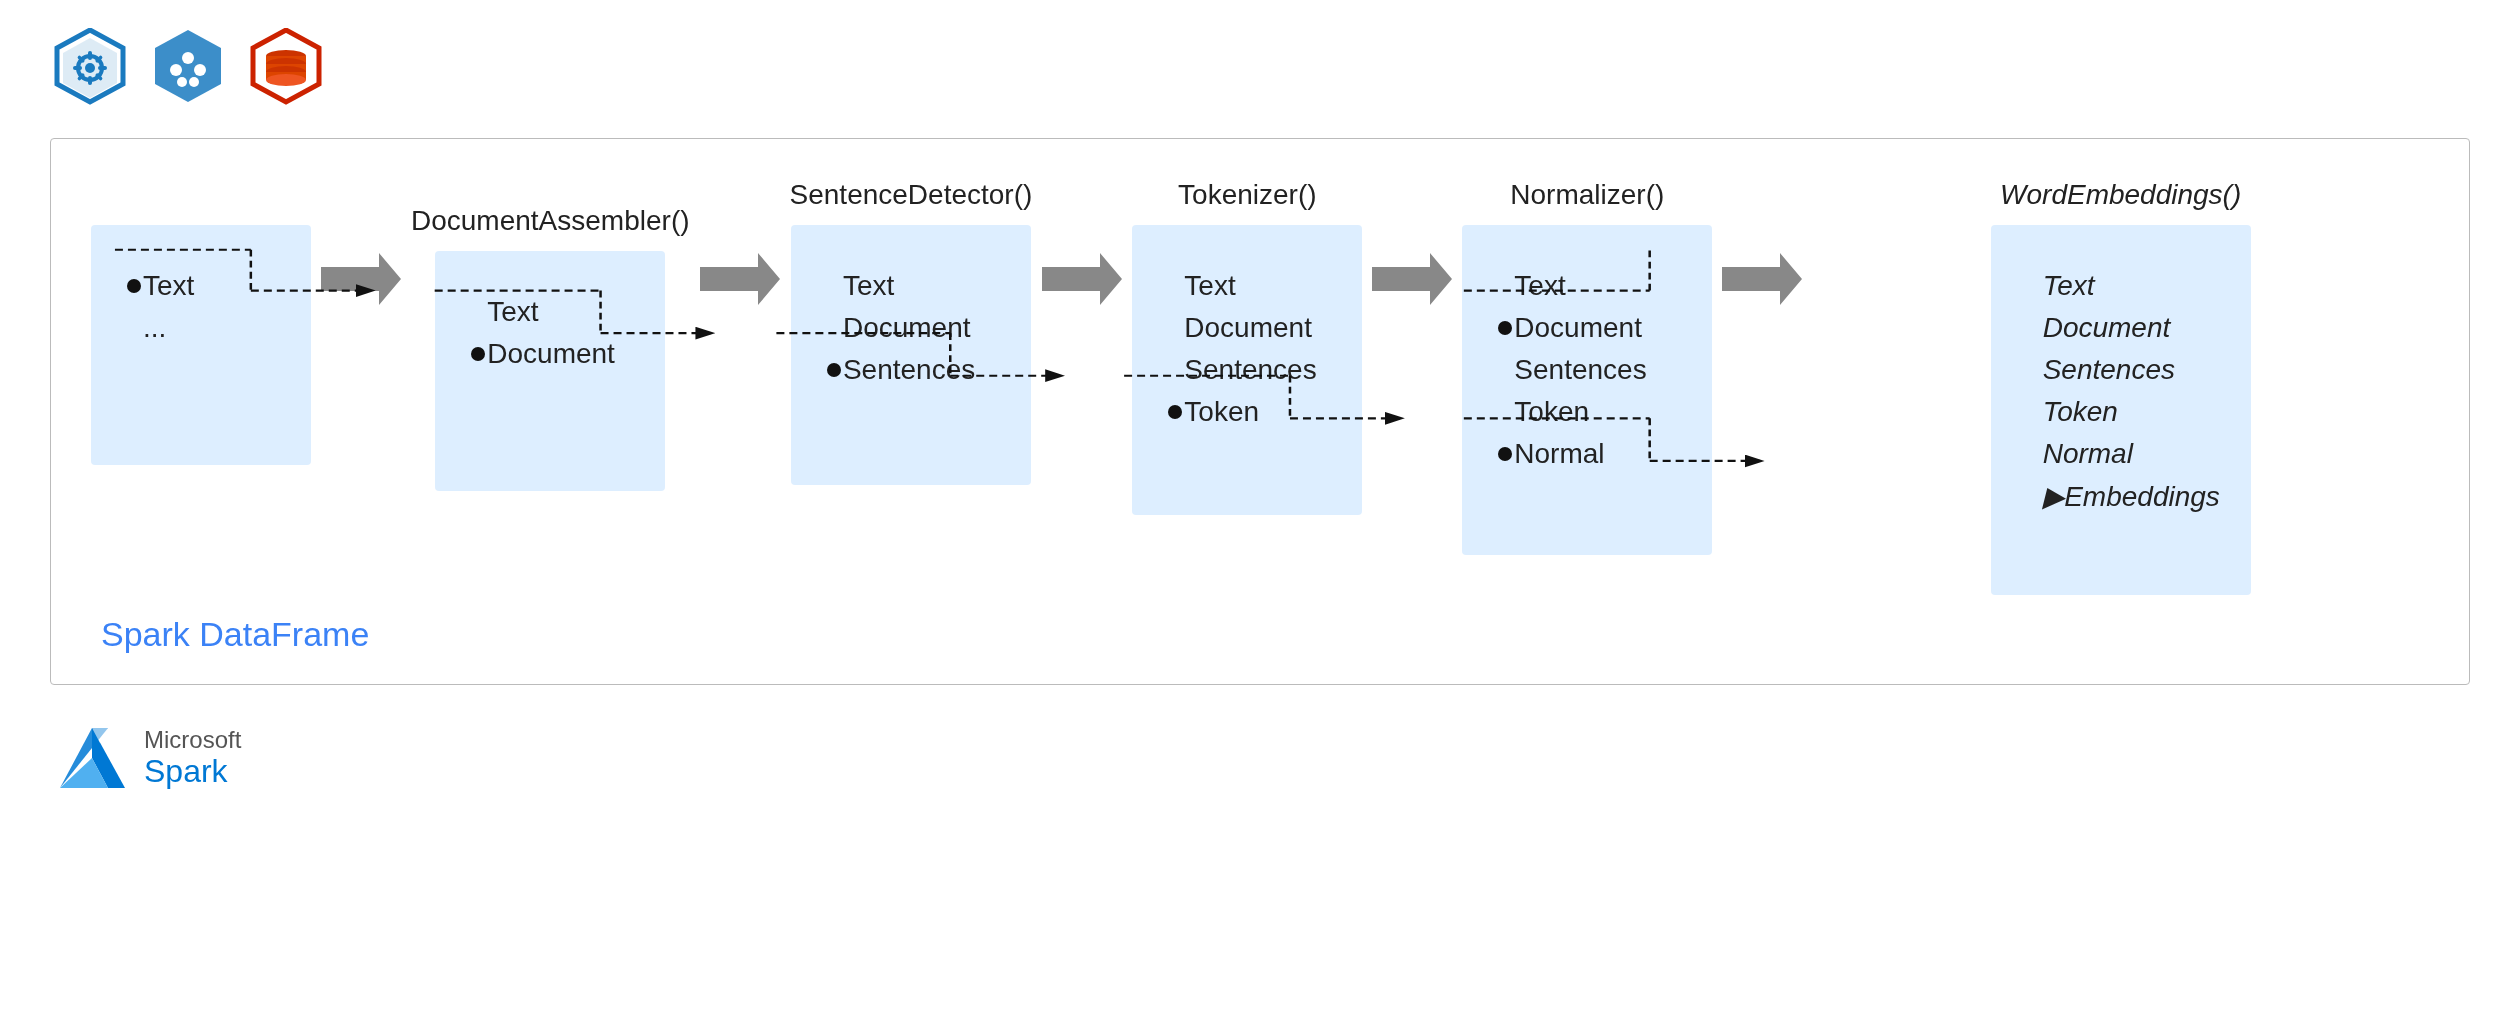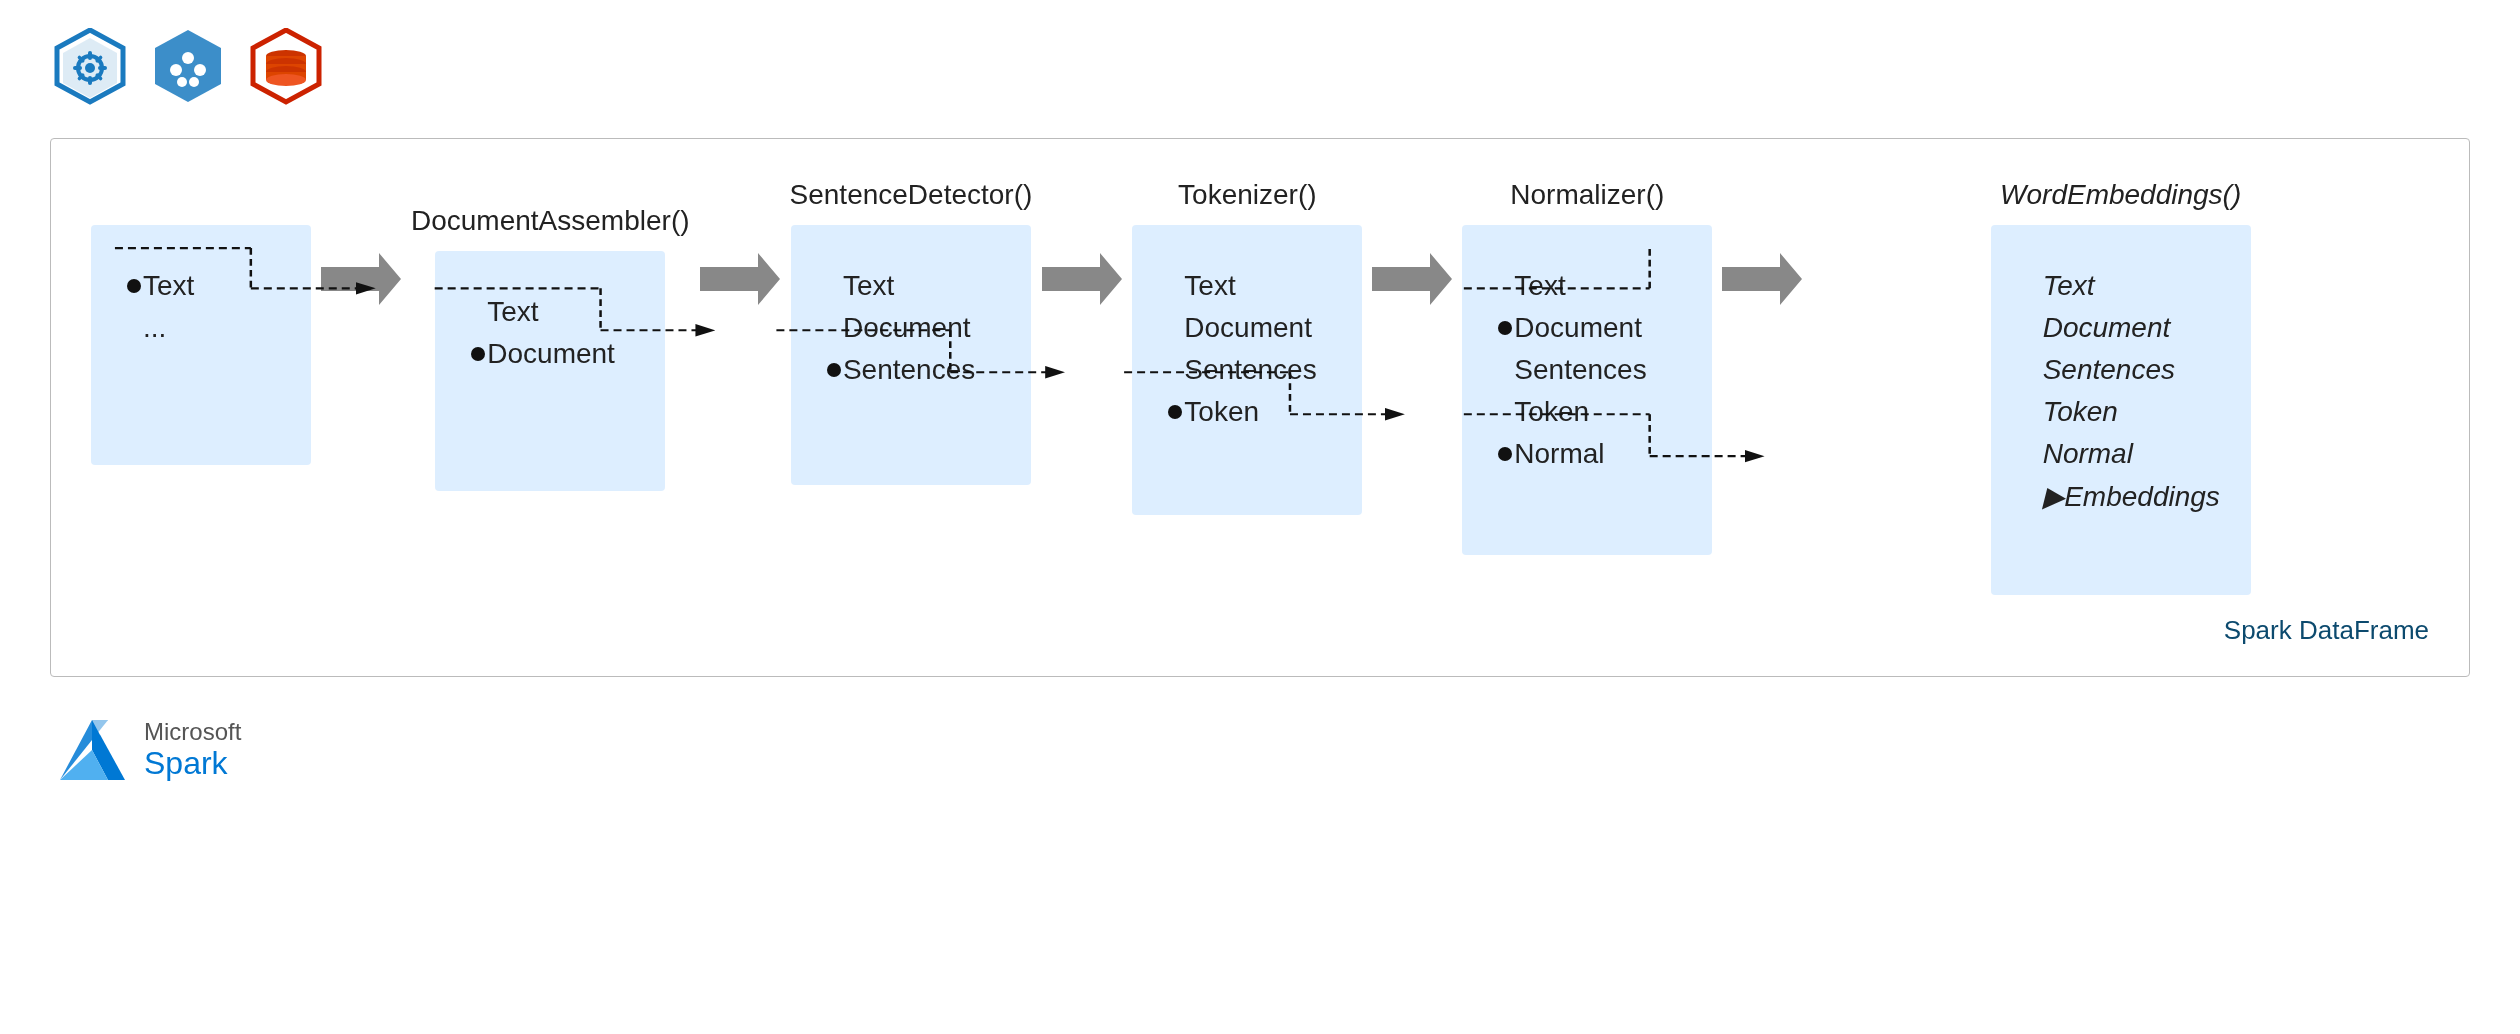--- a/index.html
+++ b/index.html
@@ -344,21 +344,21 @@
     <line x1="1240" y1="328" x2="1350" y2="328" stroke="#111" stroke-width="2.5" stroke-dasharray="8,5" marker-end="url(#arrowhead)"></line>
 
     <line x1="1414" y1="178" x2="1600" y2="178" stroke="#111" stroke-width="2.5" stroke-dasharray="8,5"></line>
     <line x1="1600" y1="178" x2="1600" y2="130" stroke="#111" stroke-width="2.5" stroke-dasharray="8,5"></line>
 
     <line x1="1414" y1="328" x2="1600" y2="328" stroke="#111" stroke-width="2.5" stroke-dasharray="8,5"></line>
     <line x1="1600" y1="328" x2="1600" y2="378" stroke="#111" stroke-width="2.5" stroke-dasharray="8,5"></line>
     <line x1="1600" y1="378" x2="1710" y2="378" stroke="#111" stroke-width="2.5" stroke-dasharray="8,5" marker-end="url(#arrowhead)"></line>
   </svg>
 
-  <div class="spark-label" style="margin-top:20px; font-size:26px; color:#0c4a6e;text-align:right;">Spark DataFrame</div>
+  <div class="spark-label" style="margin-top:20px; font-size:34px; color:#3b82f6;">Spark DataFrame</div>
 
 </div>
 
 <div class="footer-area">
 
   <svg width="90" height="70" viewBox="0 0 90 70">
 
     <polygon points="10,65 42,5 58,5" fill="#0078d4" opacity="0.85"></polygon>
     <polygon points="42,5 75,65 58,65 42,35" fill="#0078d4"></polygon>
     <polygon points="10,65 42,35 58,65" fill="#50b0f0"></polygon>

